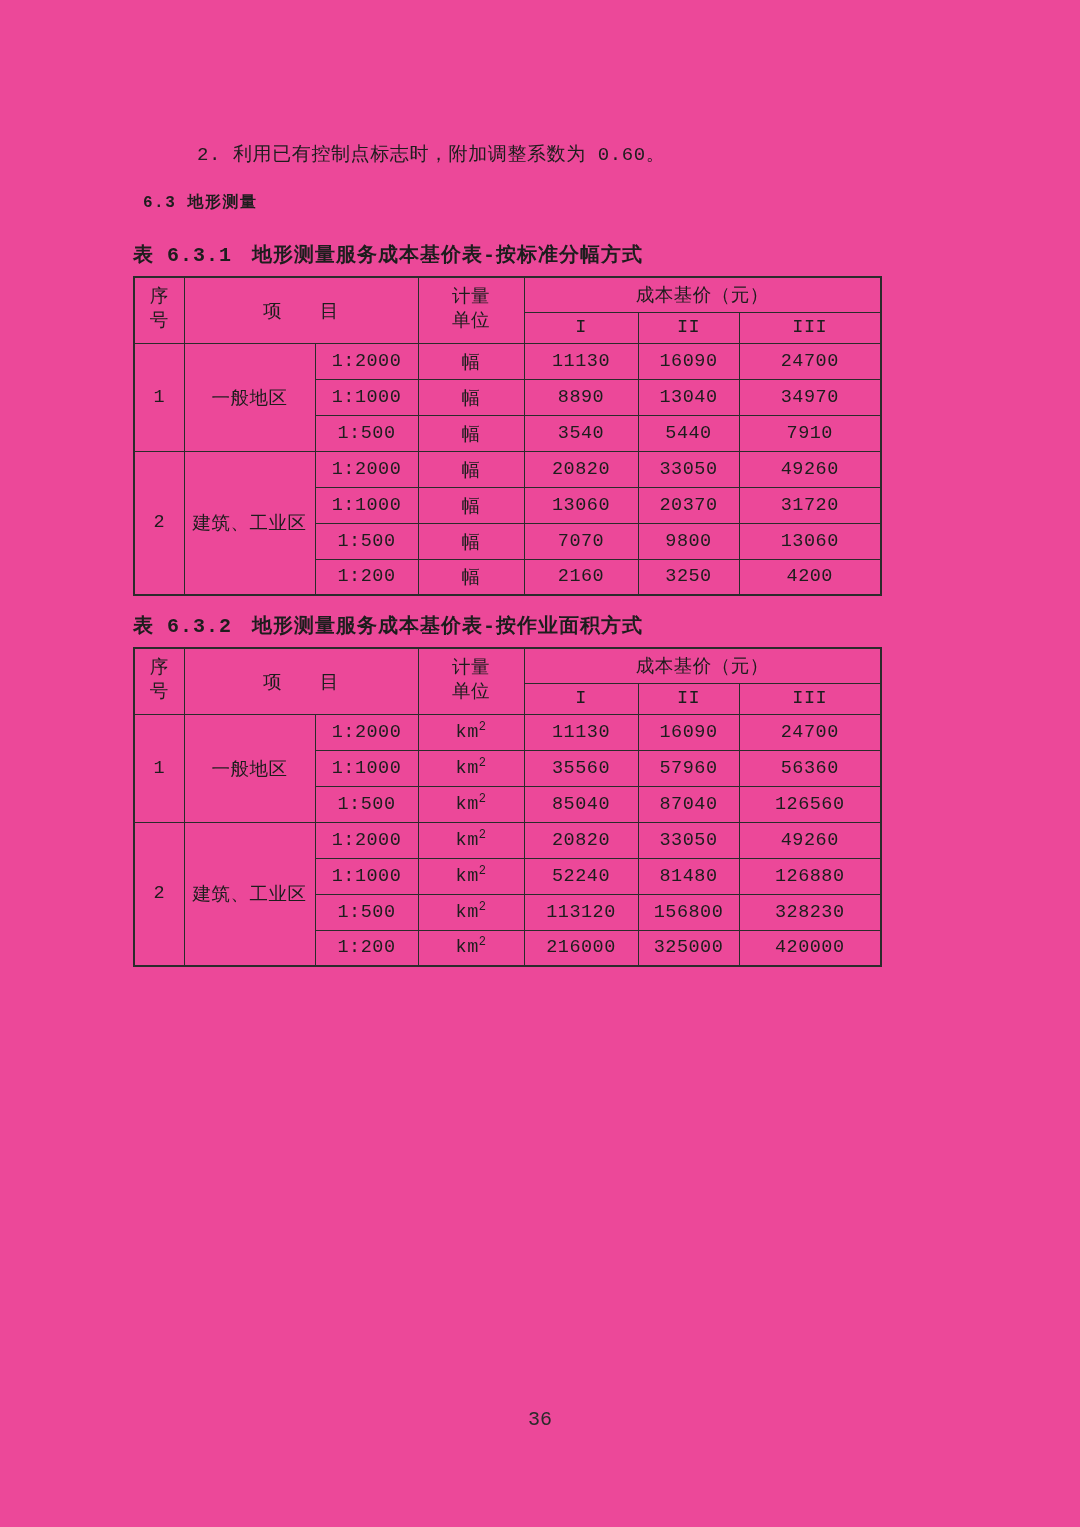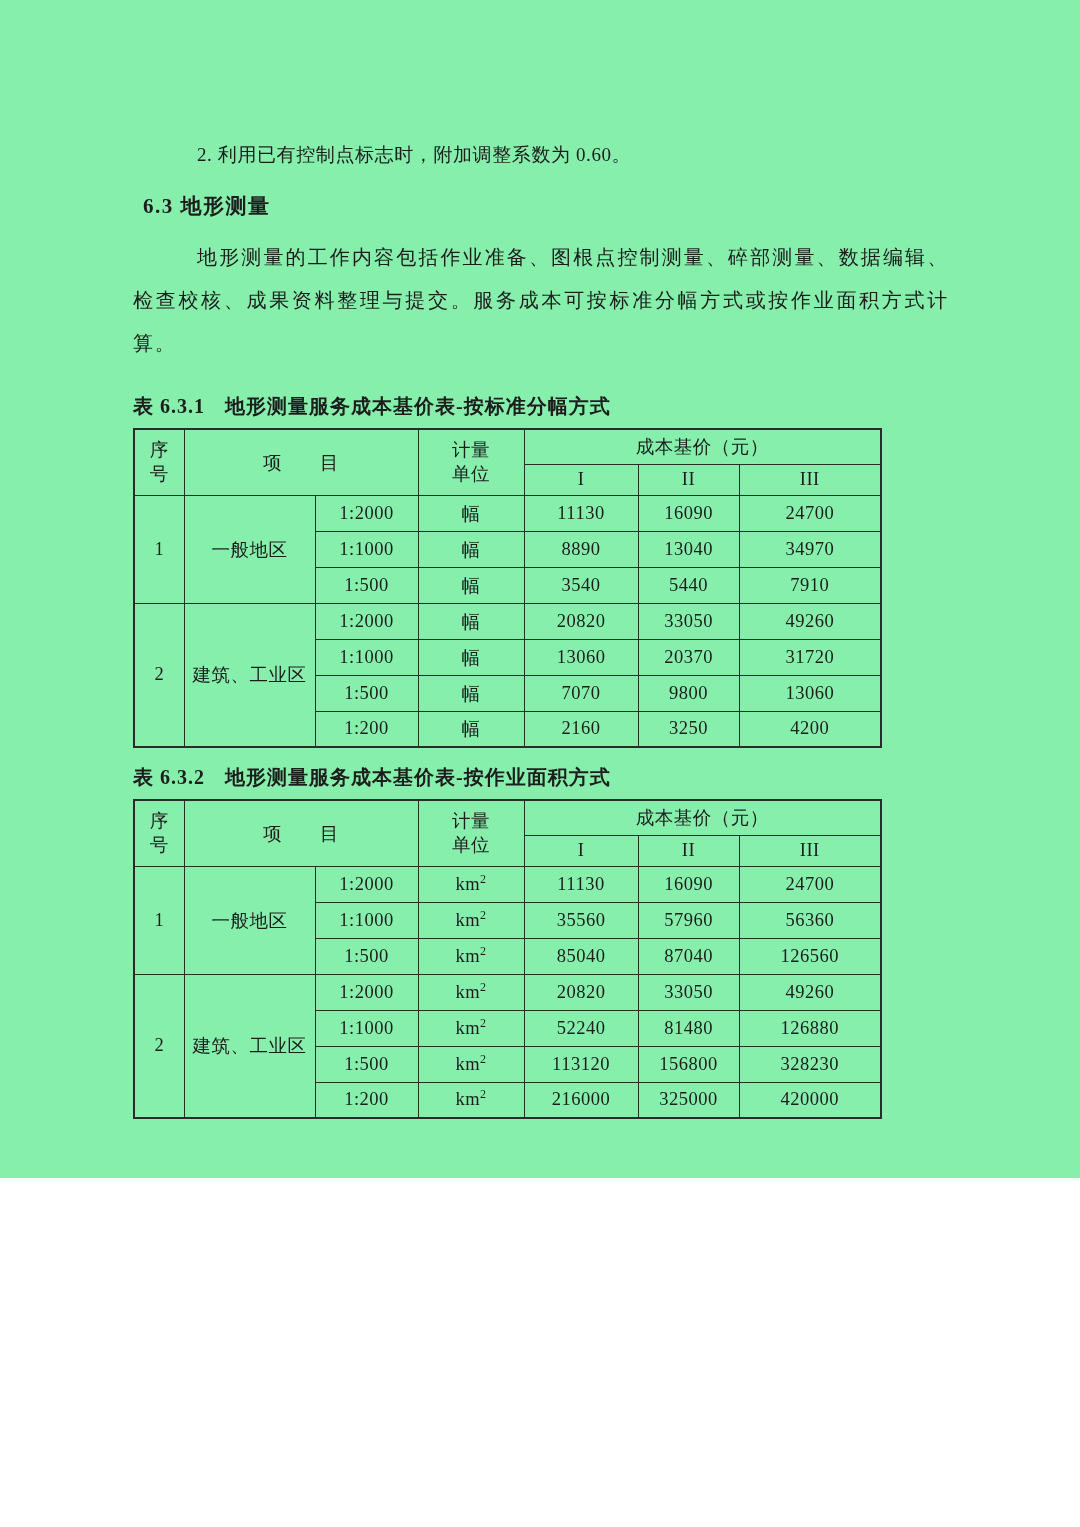--- a/index.html
+++ b/index.html
@@ -1,41 +1,41 @@
 <!DOCTYPE html>
 <html lang="zh"><head>
 <meta charset="utf-8">
 <style>
   * { margin: 0; padding: 0; box-sizing: border-box; }
   html, body { background: #ffffff; }
   .page {
     position: relative;
     width: 1080px;
-    height: 1178px;
+    height: 1527px;
     margin: 0 auto;
-    background: #86efac;
+    background: #ec4899;
     color: #1d1d1d;
-    font-family: Liberation Serif, serif;
+    font-family: Liberation Mono, monospace;
     overflow: hidden;
   }
   .content {
     position: absolute;
     left: 133px;
     top: 138px;
     width: 816px;
   }
   .note {
     font-size: 19px;
     line-height: 34px;
     margin-left: 64px;
     letter-spacing: 0.6px;
   }
   .section-heading {
     margin: 20px 0 0 10px;
-    font-size: 21px;
+    font-size: 16px;
     font-weight: 700;
     letter-spacing: 1.5px;
   }
   .para {
     margin-top: 16px;
     font-size: 20px;
     line-height: 43px;
     letter-spacing: 1.8px;
     text-align: justify;
     text-indent: 64px;
@@ -76,35 +76,34 @@
   .col-unit   { width: 106px; }
   .col-g1     { width: 114px; }
   .col-g2     { width: 101px; }
   .col-g3     { width: 142px; }
   .page-number {
     position: absolute;
     top: 1408px;
     left: 0;
     width: 100%;
     text-align: center;
-    font-size: 15px;
+    font-size: 20px;
     color: #2a2a2a;
   }
 </style>
 </head>
 <body>
 
 <div class="page">
   <div class="content">
 
     <p class="note">2. 利用已有控制点标志时，附加调整系数为 0.60。</p>
 
     <h2 class="section-heading">6.3 地形测量</h2>
 
-    <p class="para">地形测量的工作内容包括作业准备、图根点控制测量、碎部测量、数据编辑、检查校核、成果资料整理与提交。服务成本可按标准分幅方式或按作业面积方式计算。</p>
 
     <div class="table-block">
       <p class="caption">
         <span class="cap-label">表 6.3.1</span><span>地形测量服务成本基价表-按标准分幅方式</span>
       </p>
       <table class="cost-table">
         <colgroup>
           <col class="col-seq">
             <col class="col-region">
             <col class="col-scale">

